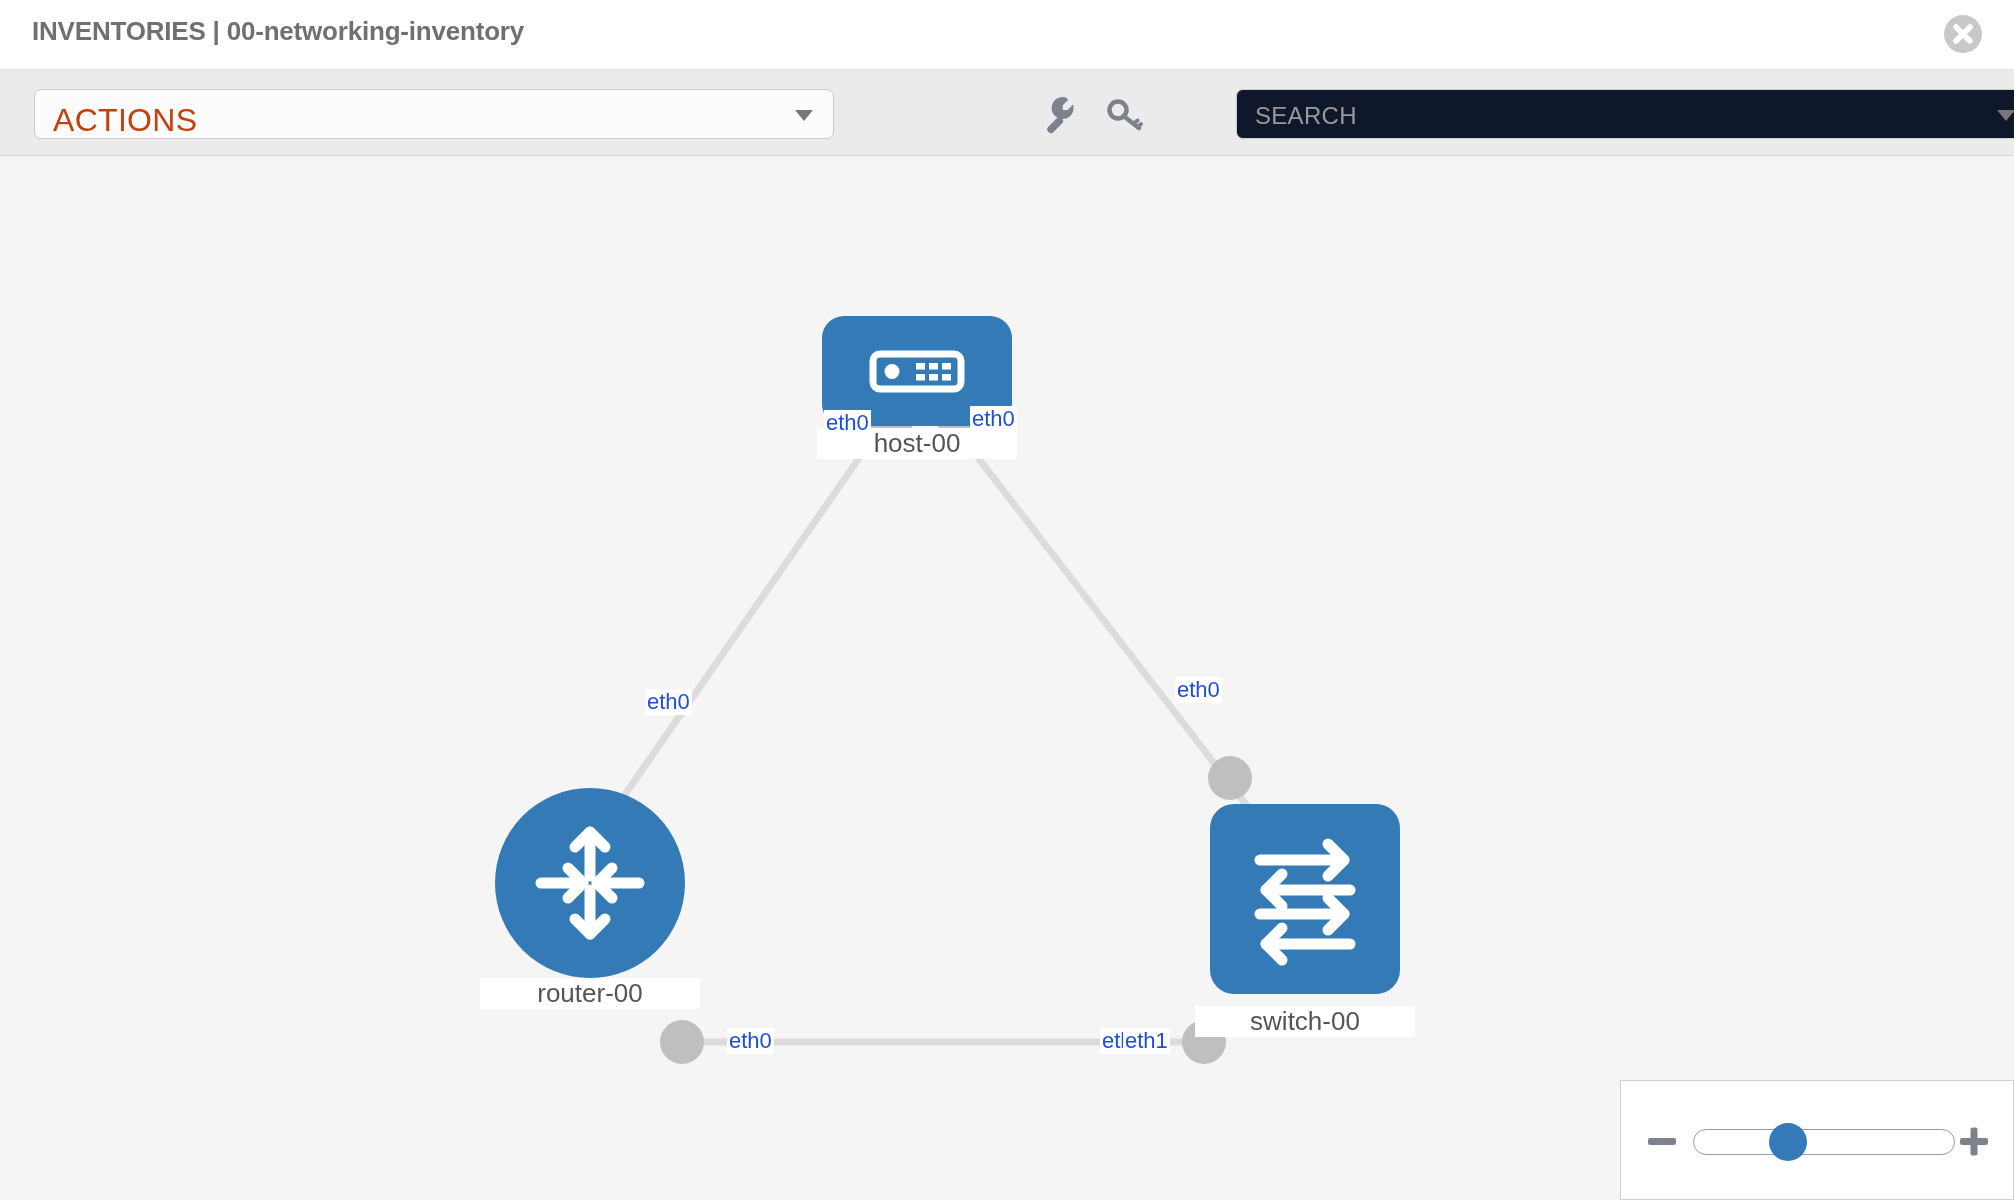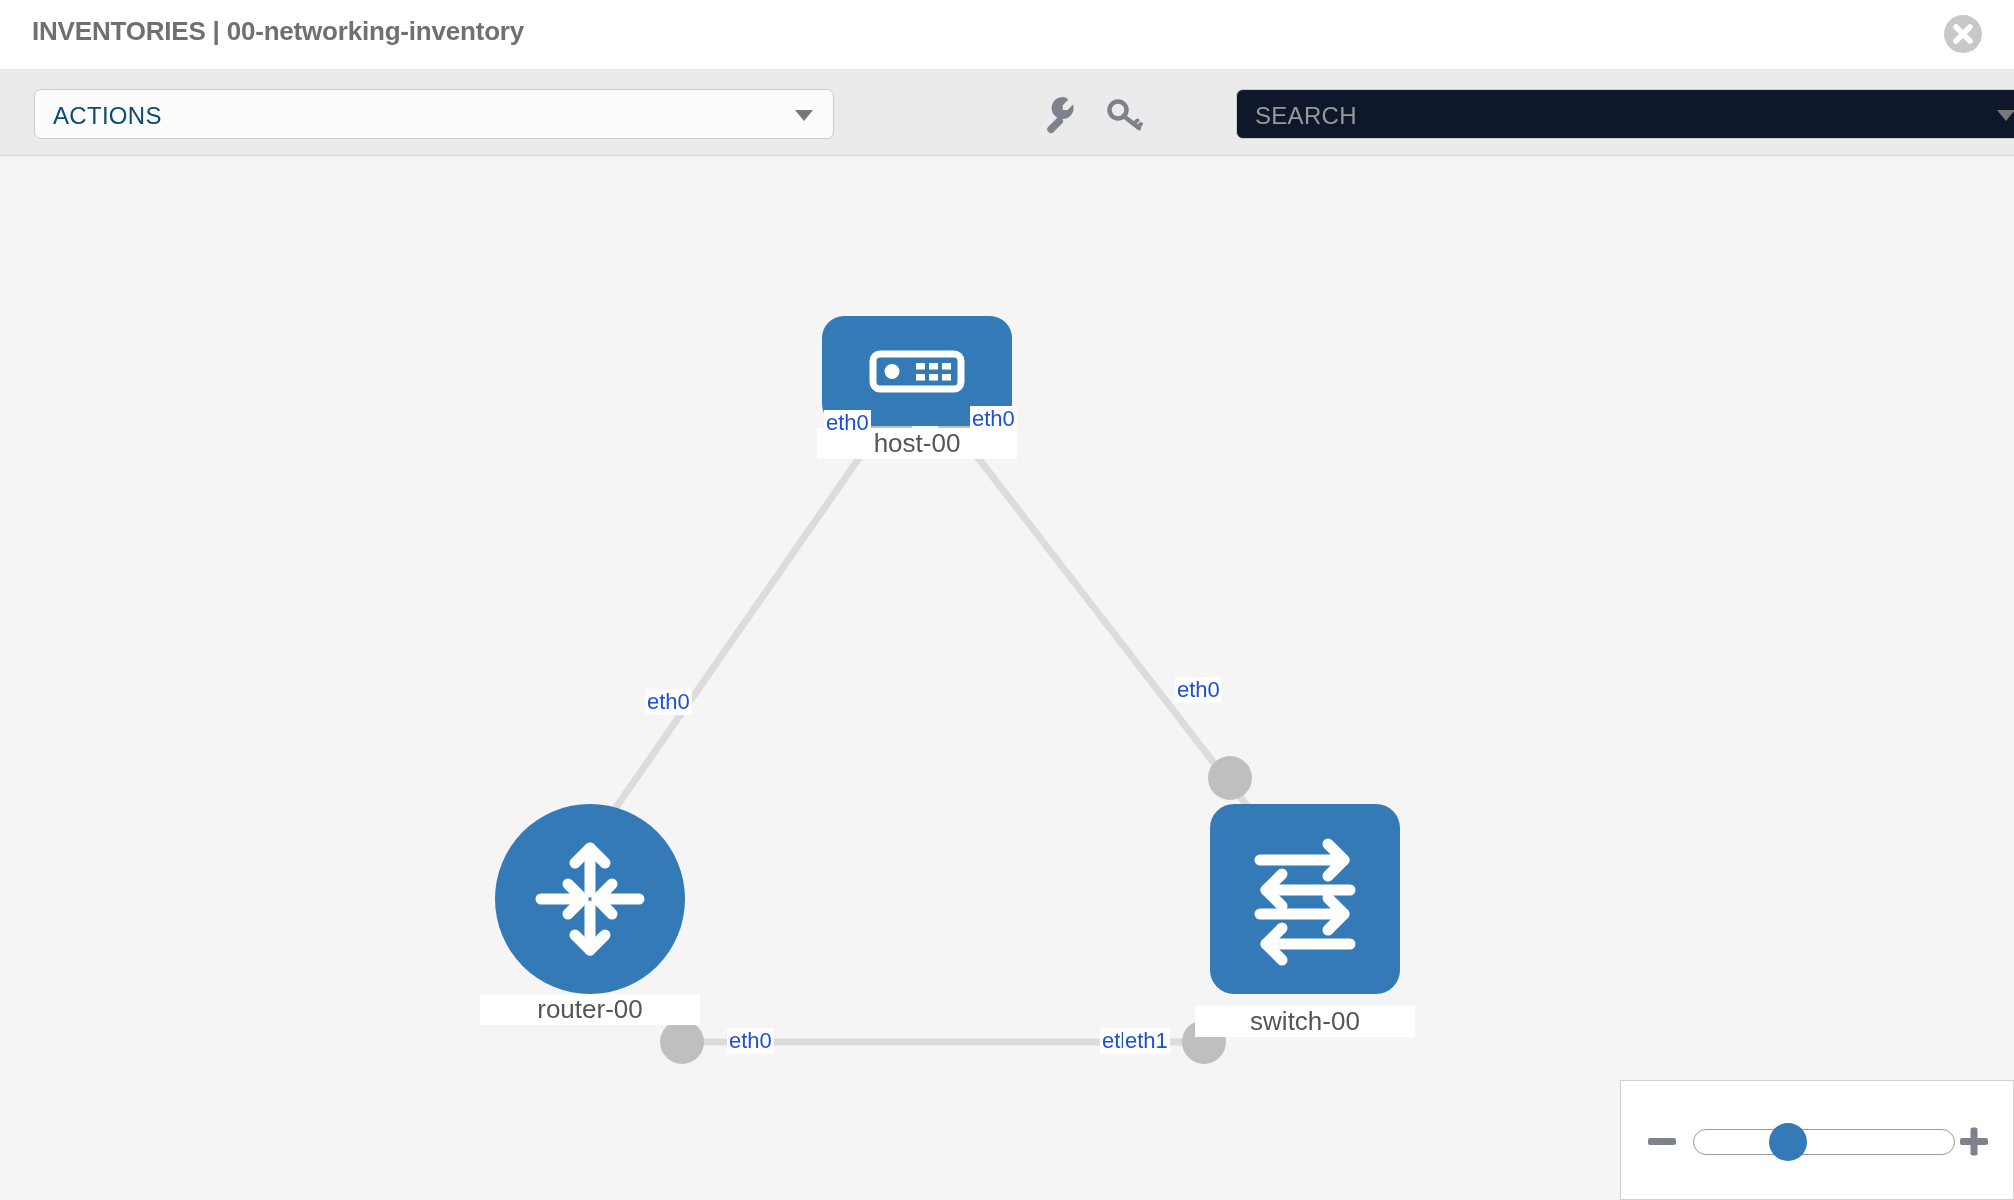--- a/index.html
+++ b/index.html
@@ -67,22 +67,22 @@
     height: 50px;
     background: #fcfcfc;
     border: 1px solid #cccccc;
     border-radius: 7px;
     cursor: pointer;
   }
   .actions-label {
     position: absolute;
     left: 18px;
     top: 12px;
-    font-size: 24px;
-    color: #0c4a6e;
+    font-size: 32px;
+    color: #c2410c;
     letter-spacing: 0.3px;
   }
   .caret {
     position: absolute;
     right: 20px;
     top: 20px;
     width: 0; height: 0;
     border-left: 9px solid transparent;
     border-right: 9px solid transparent;
     border-top: 11px solid #777777;
@@ -152,21 +152,21 @@
     white-space: nowrap;
     padding: 0 3px;
     text-align: center;
   }
 
   
   #node-host { left: 822px; top: 160px; width: 190px; height: 110px; }
   #node-host .node-shape { left: 0; top: 0; width: 190px; height: 110px; border-radius: 22px; }
 
   
-  #node-router { left: 495px; top: 648px; width: 190px; height: 190px; }
+  #node-router { left: 495px; top: 632px; width: 190px; height: 190px; }
   #node-router .node-shape { left: 0; top: 0; width: 190px; height: 190px; border-radius: 50%; }
 
   
   #node-switch { left: 1210px; top: 648px; width: 190px; height: 190px; }
   #node-switch .node-shape { left: 0; top: 0; width: 190px; height: 190px; border-radius: 24px; }
 
   .node-icon { position: absolute; left: 0; top: 0; }
 
   
   .handle {

